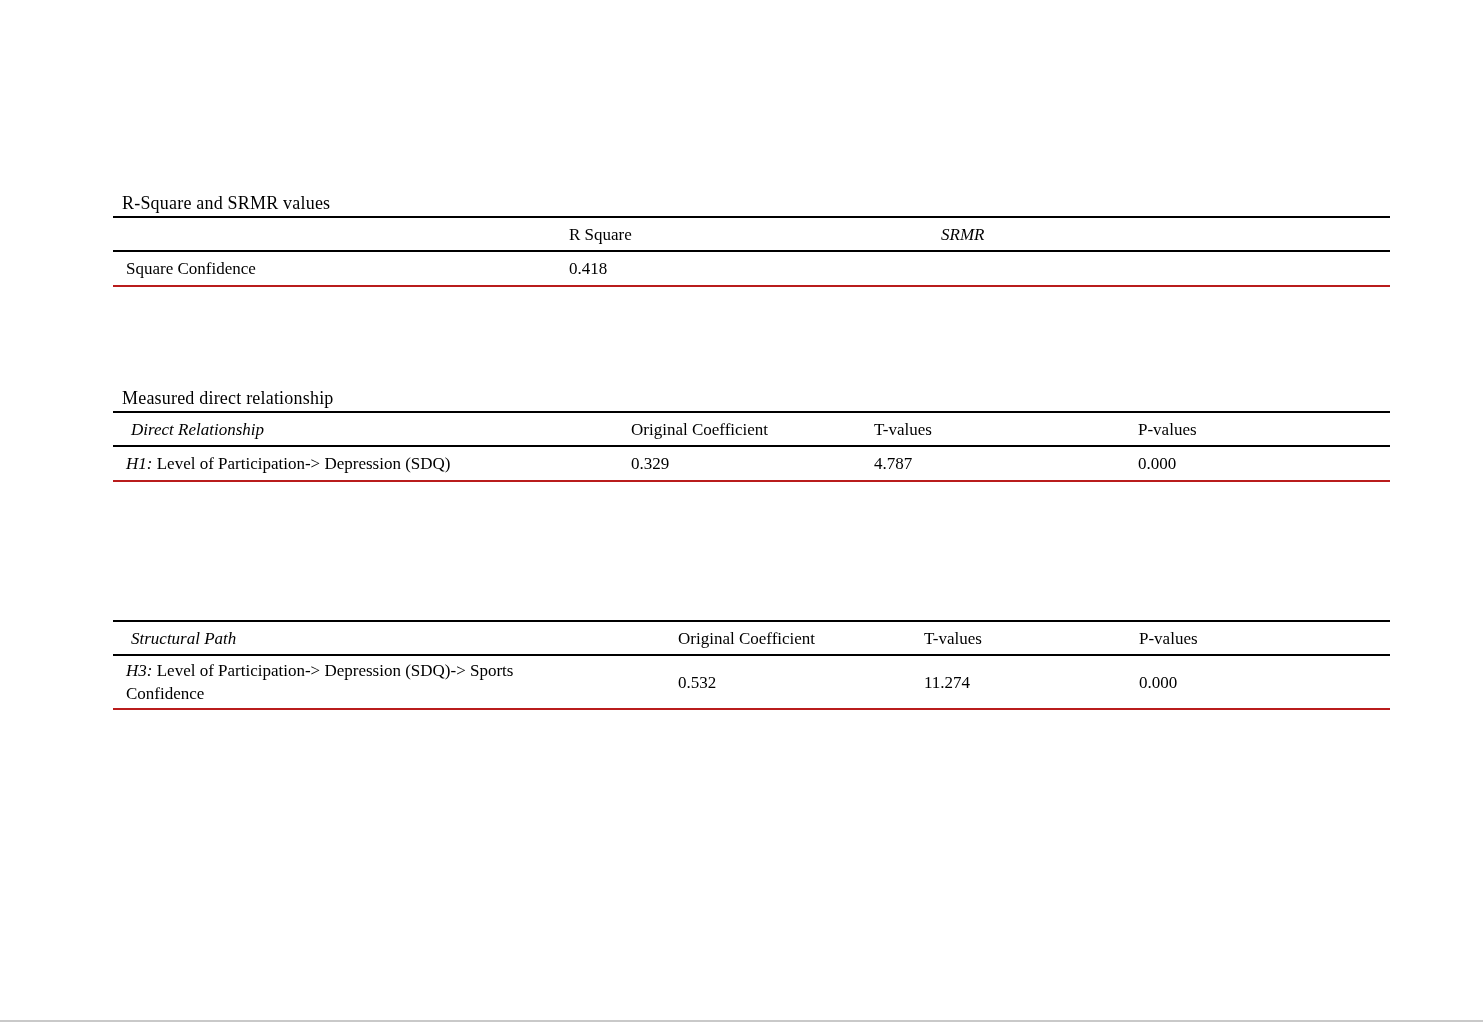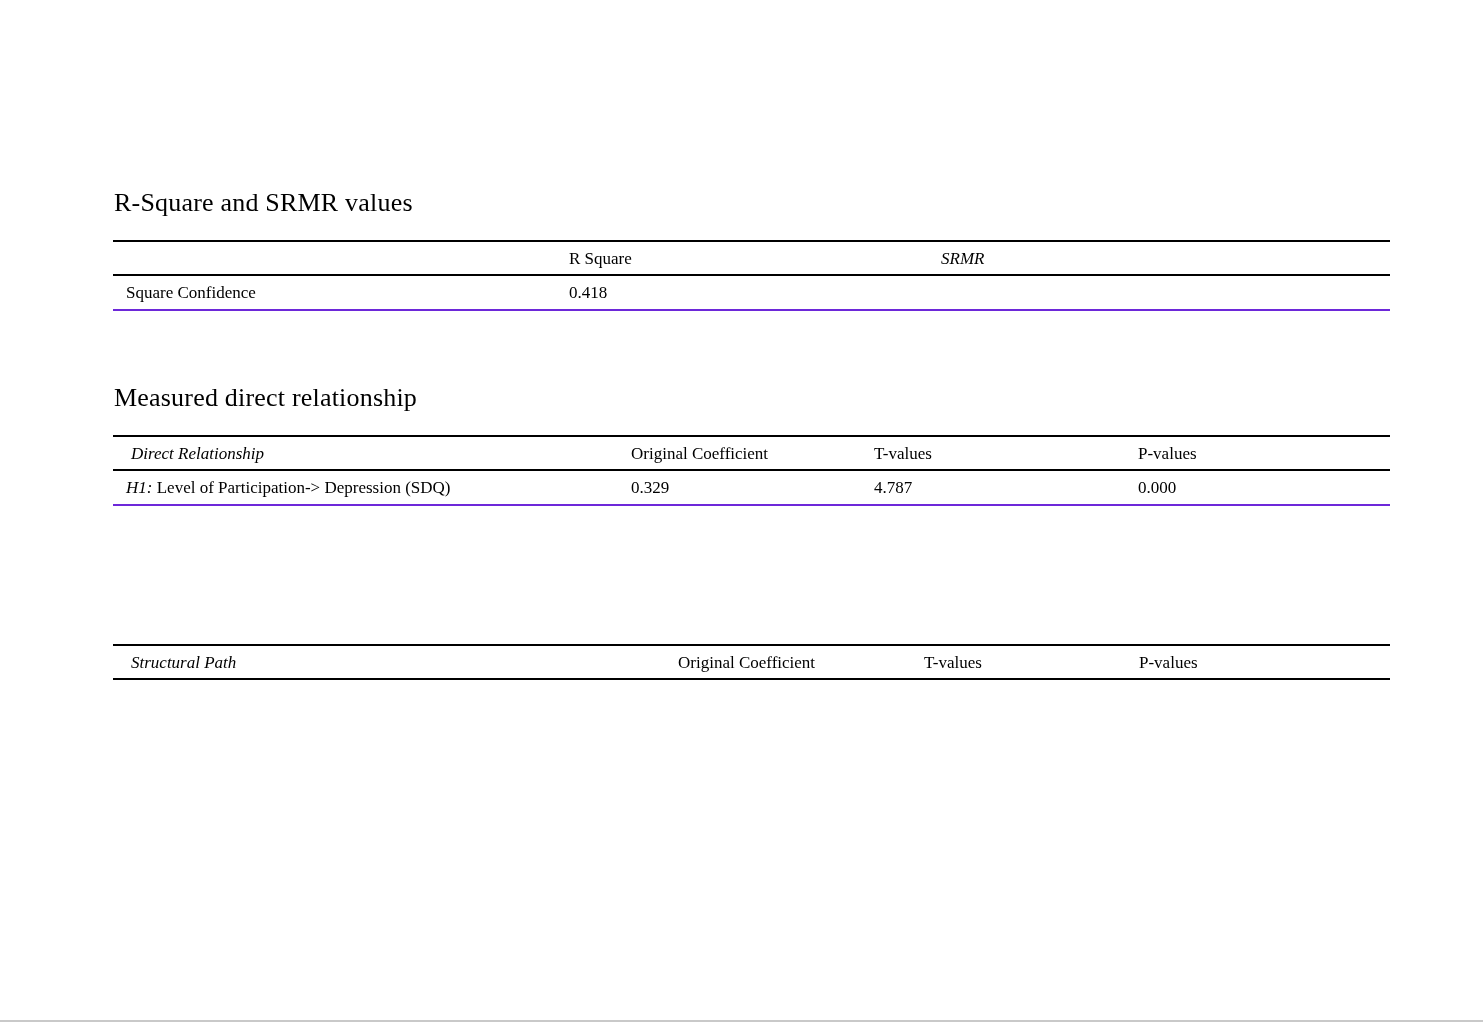--- a/index.html
+++ b/index.html
@@ -23,33 +23,32 @@
   .doc-section {
     position: absolute;
     left: 113px;
     width: 1259px;
   }
   .sec-1 { top: 190px; }
   .sec-2 { top: 385px; }
   .sec-3 { top: 620px; }
 
   .section-title {
-    margin: 0 0 0 1px;
-    font-size: 26px;
+    margin: 0 0 0 9px;
+    font-size: 18px;
     font-weight: normal;
     line-height: 26px;
     letter-spacing: 0.2px;
   }
   .results-table {
-    margin-top: 24px;
     border-collapse: collapse;
     table-layout: fixed;
     width: 1259px;
     border-top: 2px solid #000000;
-    border-bottom: 2px solid #6d28d9;
+    border-bottom: 2px solid #b91c1c;
   }
   .results-table thead tr {
     border-bottom: 2px solid #000000;
   }
   .results-table th, .results-table td {
     font-size: 17px;
     font-weight: normal;
     text-align: left;
     vertical-align: middle;
     padding: 0;
@@ -131,18 +130,24 @@
     <table class="results-table t3">
       <thead>
         <tr>
           <th class="c1 col-a">Structural Path</th>
           <th class="col-b">Original Coefficient</th>
           <th class="col-c">T-values</th>
           <th class="col-d">P-values</th>
         </tr>
       </thead>
       <tbody>
+        <tr>
+          <td class="c1"><em class="hyp">H3:</em><span> Level of Participation-&gt; Depression (SDQ)-&gt; Sports Confidence</span></td>
+          <td>0.532</td>
+          <td>11.274</td>
+          <td>0.000</td>
+        </tr>
       </tbody>
     </table>
   </section>
 
   <div class="bottom-edge"></div>
 </div>
 
 </body></html>

